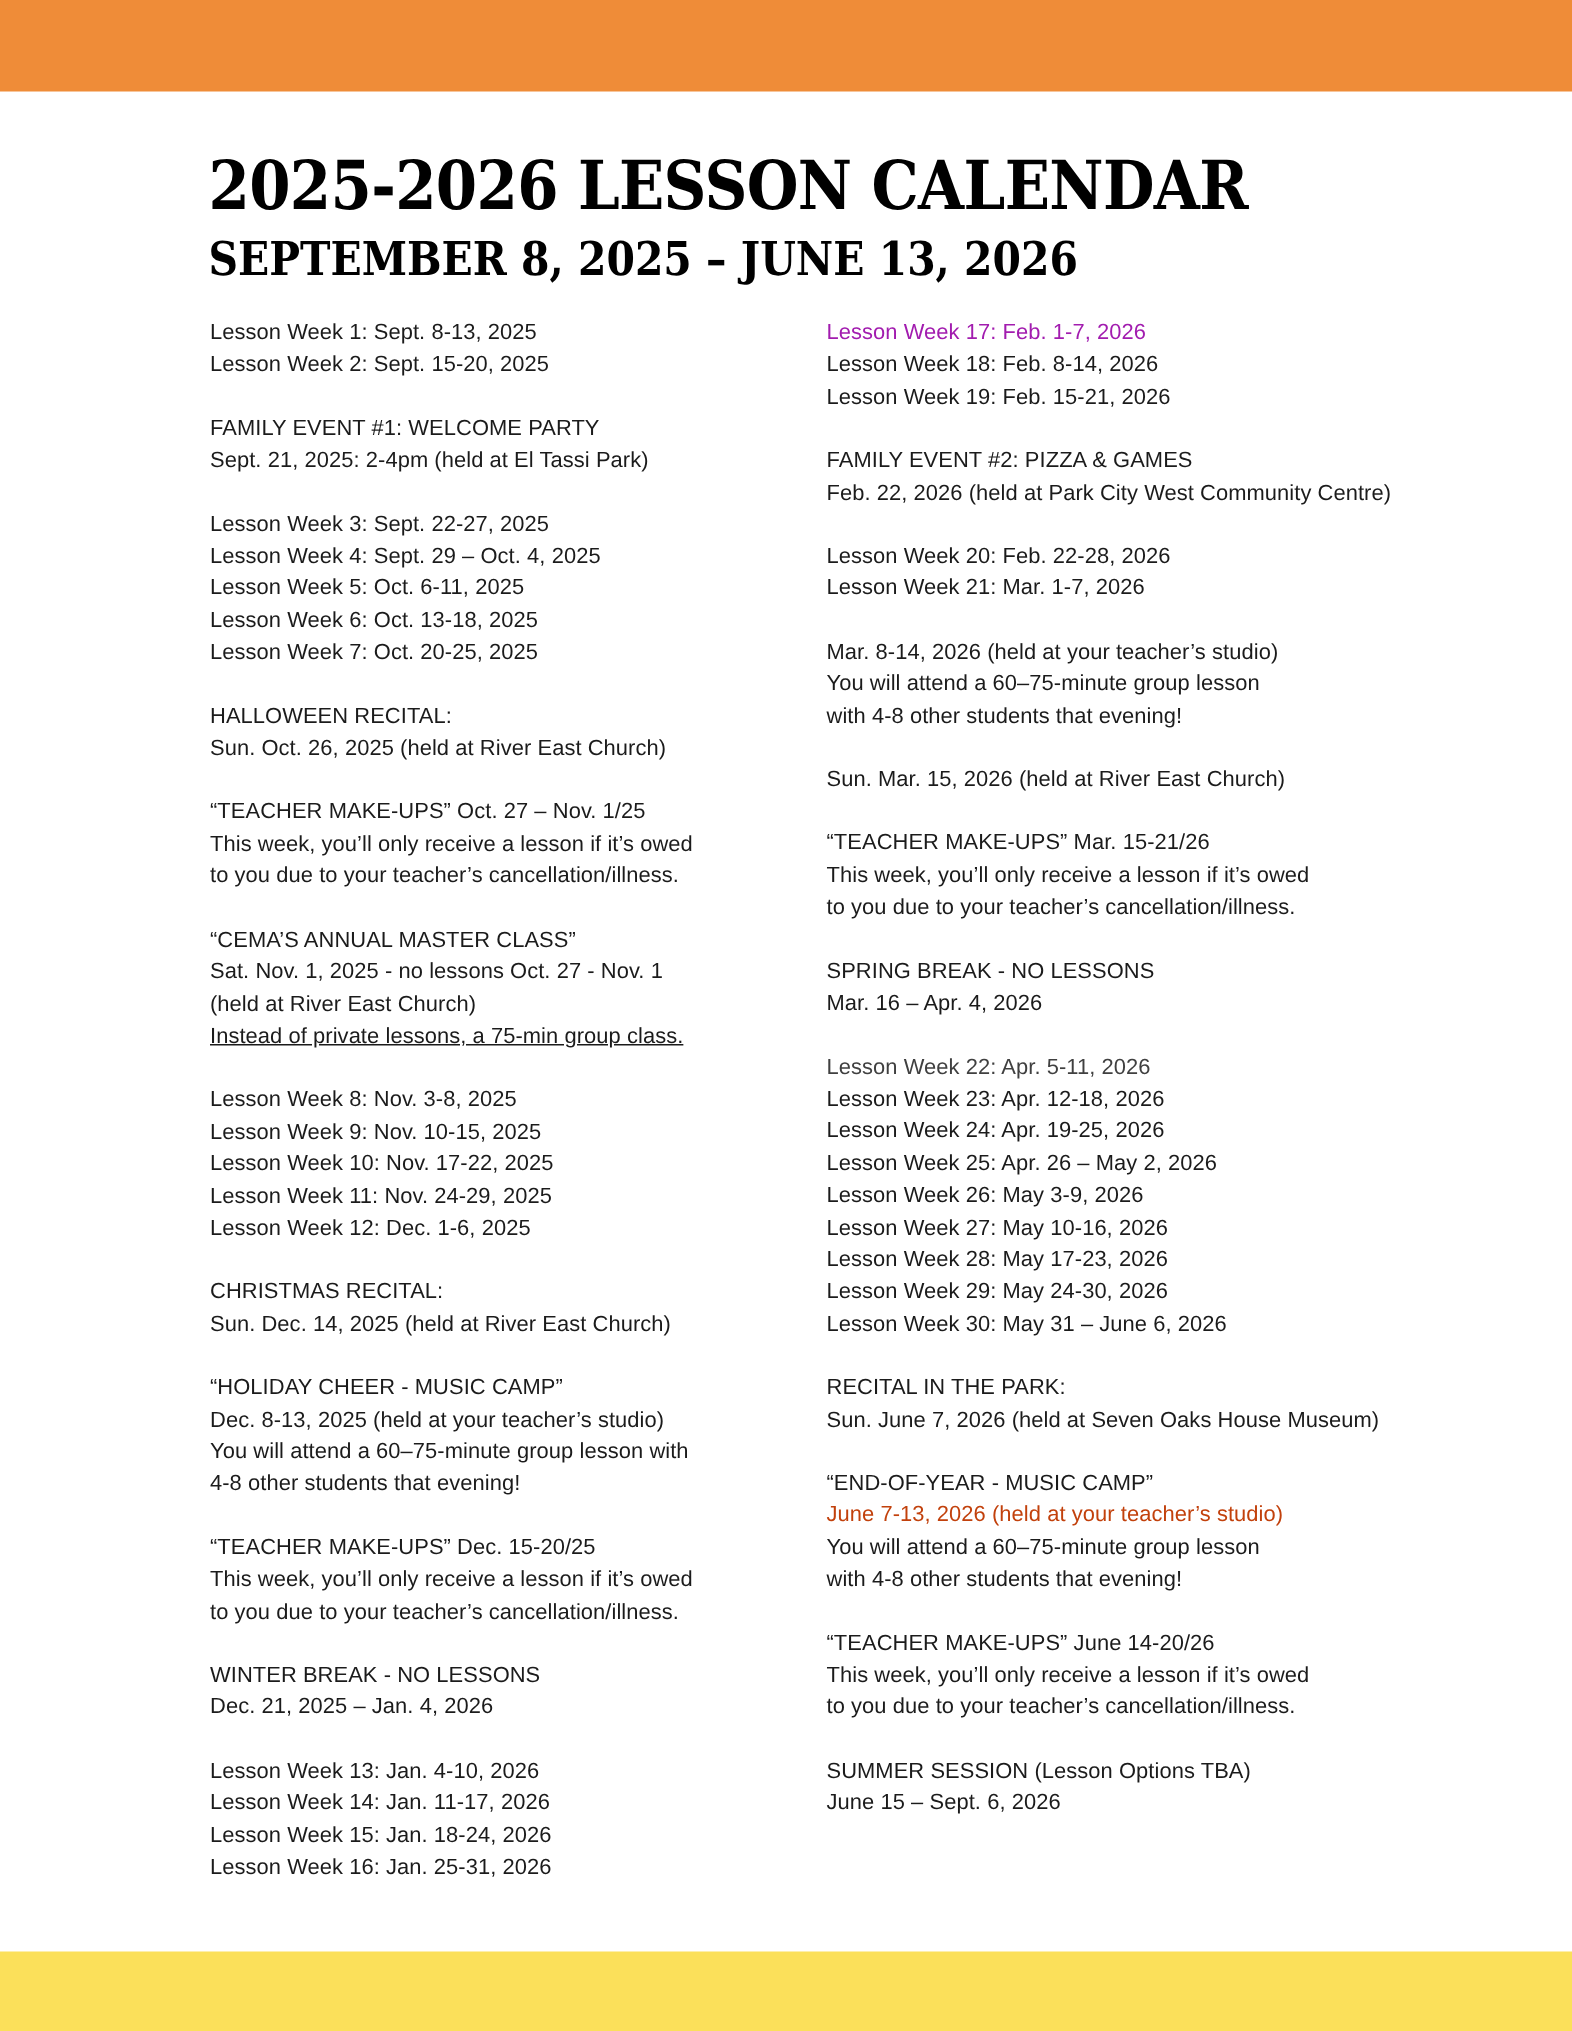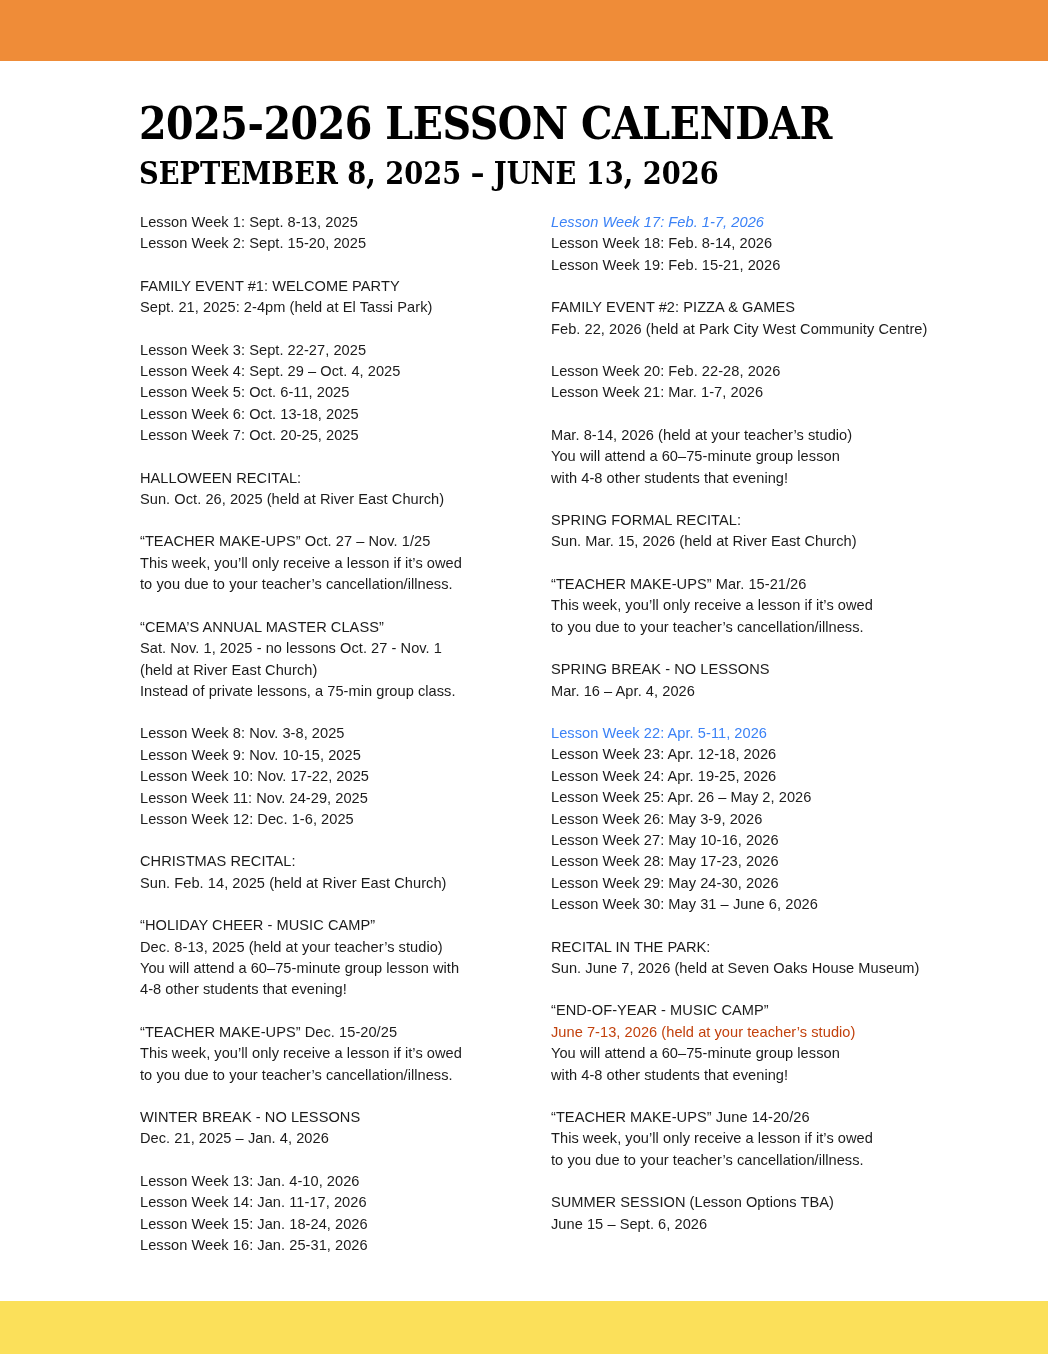--- a/index.html
+++ b/index.html
@@ -136,32 +136,32 @@
         </div>
         <div class="block">
           <div class="line" style="color: rgb(27, 27, 27);"><span class="b">“TEACHER MAKE-UPS”   Oct. 27 – Nov. 1/25</span></div>
           <div class="line" style="color: rgb(27, 27, 27);"><span>This week, you’ll only receive a lesson if it’s owed</span></div>
           <div class="line" style="color: rgb(27, 27, 27);"><span>to you due to your teacher’s cancellation/illness.</span></div>
         </div>
         <div class="block">
           <div class="line" style="color: rgb(27, 27, 27);"><span class="b">“CEMA’S ANNUAL MASTER CLASS”</span></div>
           <div class="line" style="color: rgb(27, 27, 27);"><span class="b">Sat. Nov. 1, 2025</span><span> - no lessons Oct. 27 - Nov. 1</span></div>
           <div class="line" style="color: rgb(27, 27, 27);"><span>(held at River East Church)</span></div>
-          <div class="line" style="color: rgb(27, 27, 27);"><span>Instead of private lessons, a 75-min group class.</span></div>
+          <div class="line" style="color: rgb(27, 27, 27); text-decoration: underline;"><span>Instead of private lessons, a 75-min group class.</span></div>
         </div>
         <div class="block">
           <div class="line" style="color: rgb(27, 27, 27);"><span>Lesson Week 8: Nov. 3-8, 2025</span></div>
           <div class="line" style="color: rgb(27, 27, 27);"><span>Lesson Week 9: Nov. 10-15, 2025</span></div>
           <div class="line" style="color: rgb(27, 27, 27);"><span>Lesson Week 10: Nov. 17-22, 2025</span></div>
           <div class="line" style="color: rgb(27, 27, 27);"><span>Lesson Week 11: Nov. 24-29, 2025</span></div>
           <div class="line" style="color: rgb(27, 27, 27);"><span>Lesson Week 12: Dec. 1-6, 2025</span></div>
         </div>
         <div class="block">
           <div class="line" style="color: rgb(27, 27, 27);"><span class="b">CHRISTMAS RECITAL:</span></div>
-          <div class="line" style="color: rgb(27, 27, 27);"><span class="b">Sun. Feb. 14, 2025</span><span> (held at River East Church)</span></div>
+          <div class="line" style="color: rgb(27, 27, 27);"><span class="b">Sun. Dec. 14, 2025</span><span> (held at River East Church)</span></div>
         </div>
         <div class="block">
           <div class="line" style="color: rgb(27, 27, 27);"><span class="b">“HOLIDAY CHEER - MUSIC CAMP”</span></div>
           <div class="line" style="color: rgb(27, 27, 27);"><span>Dec. 8-13, 2025 (held at your teacher’s studio)</span></div>
           <div class="line" style="color: rgb(27, 27, 27);"><span>You will attend a 60–75-minute group lesson with</span></div>
           <div class="line" style="color: rgb(27, 27, 27);"><span>4-8 other students that evening!</span></div>
         </div>
         <div class="block">
           <div class="line" style="color: rgb(27, 27, 27);"><span class="b">“TEACHER MAKE-UPS”   Dec. 15-20/25</span></div>
           <div class="line" style="color: rgb(27, 27, 27);"><span>This week, you’ll only receive a lesson if it’s owed</span></div>
@@ -173,52 +173,51 @@
         </div>
         <div class="block">
           <div class="line" style="color: rgb(27, 27, 27);"><span>Lesson Week 13: Jan. 4-10, 2026</span></div>
           <div class="line" style="color: rgb(27, 27, 27);"><span>Lesson Week 14: Jan. 11-17, 2026</span></div>
           <div class="line" style="color: rgb(27, 27, 27);"><span>Lesson Week 15: Jan. 18-24, 2026</span></div>
           <div class="line" style="color: rgb(27, 27, 27);"><span>Lesson Week 16: Jan. 25-31, 2026</span></div>
         </div>
       </div>
     <div class="col col-right">
         <div class="block">
-          <div class="line" style="color: #3b82f6; font-style: italic;"><span>Lesson Week 17: Feb. 1-7, 2026</span></div>
+          <div class="line" style="color: #a21caf;"><span>Lesson Week 17: Feb. 1-7, 2026</span></div>
           <div class="line" style="color: rgb(27, 27, 27);"><span>Lesson Week 18: Feb. 8-14, 2026</span></div>
           <div class="line" style="color: rgb(27, 27, 27);"><span>Lesson Week 19: Feb. 15-21, 2026</span></div>
         </div>
         <div class="block">
           <div class="line" style="color: rgb(27, 27, 27);"><span class="b">FAMILY EVENT #2: PIZZA &amp; GAMES</span></div>
           <div class="line" style="color: rgb(27, 27, 27);"><span class="b">Feb. 22, 2026</span><span> (held at Park City West Community Centre)</span></div>
         </div>
         <div class="block">
           <div class="line" style="color: rgb(27, 27, 27);"><span>Lesson Week 20: Feb. 22-28, 2026</span></div>
           <div class="line" style="color: rgb(27, 27, 27);"><span>Lesson Week 21: Mar. 1-7, 2026</span></div>
         </div>
         <div class="block">
           <div class="line" style="color: rgb(27, 27, 27);"><span class="b">Mar. 8-14, 2026</span><span> (held at your teacher’s studio)</span></div>
           <div class="line" style="color: rgb(27, 27, 27);"><span>You will attend a 60–75-minute group lesson</span></div>
           <div class="line" style="color: rgb(27, 27, 27);"><span>with 4-8 other students that evening!</span></div>
         </div>
         <div class="block">
-          <div class="line" style="color: rgb(27, 27, 27);"><span class="b">SPRING FORMAL RECITAL:</span></div>
           <div class="line" style="color: rgb(27, 27, 27);"><span class="b">Sun. Mar. 15, 2026</span><span> (held at River East Church)</span></div>
         </div>
         <div class="block">
           <div class="line" style="color: rgb(27, 27, 27);"><span class="b">“TEACHER MAKE-UPS”   Mar. 15-21/26</span></div>
           <div class="line" style="color: rgb(27, 27, 27);"><span>This week, you’ll only receive a lesson if it’s owed</span></div>
           <div class="line" style="color: rgb(27, 27, 27);"><span>to you due to your teacher’s cancellation/illness.</span></div>
         </div>
         <div class="block">
           <div class="line" style="color: rgb(27, 27, 27);"><span class="b">SPRING BREAK - NO LESSONS</span></div>
           <div class="line" style="color: rgb(27, 27, 27);"><span class="b">Mar. 16 – Apr. 4, 2026</span></div>
         </div>
         <div class="block">
-          <div class="line" style="color: #3b82f6;"><span>Lesson Week 22: Apr. 5-11, 2026</span></div>
+          <div class="line" style="color: #404040;"><span>Lesson Week 22: Apr. 5-11, 2026</span></div>
           <div class="line" style="color: rgb(27, 27, 27);"><span>Lesson Week 23: Apr. 12-18, 2026</span></div>
           <div class="line" style="color: rgb(27, 27, 27);"><span>Lesson Week 24: Apr. 19-25, 2026</span></div>
           <div class="line" style="color: rgb(27, 27, 27);"><span>Lesson Week 25: Apr. 26 – May 2, 2026</span></div>
           <div class="line" style="color: rgb(27, 27, 27);"><span>Lesson Week 26: May 3-9, 2026</span></div>
           <div class="line" style="color: rgb(27, 27, 27);"><span>Lesson Week 27: May 10-16, 2026</span></div>
           <div class="line" style="color: rgb(27, 27, 27);"><span>Lesson Week 28: May 17-23, 2026</span></div>
           <div class="line" style="color: rgb(27, 27, 27);"><span>Lesson Week 29: May 24-30, 2026</span></div>
           <div class="line" style="color: rgb(27, 27, 27);"><span>Lesson Week 30: May 31 – June 6, 2026</span></div>
         </div>
         <div class="block">

